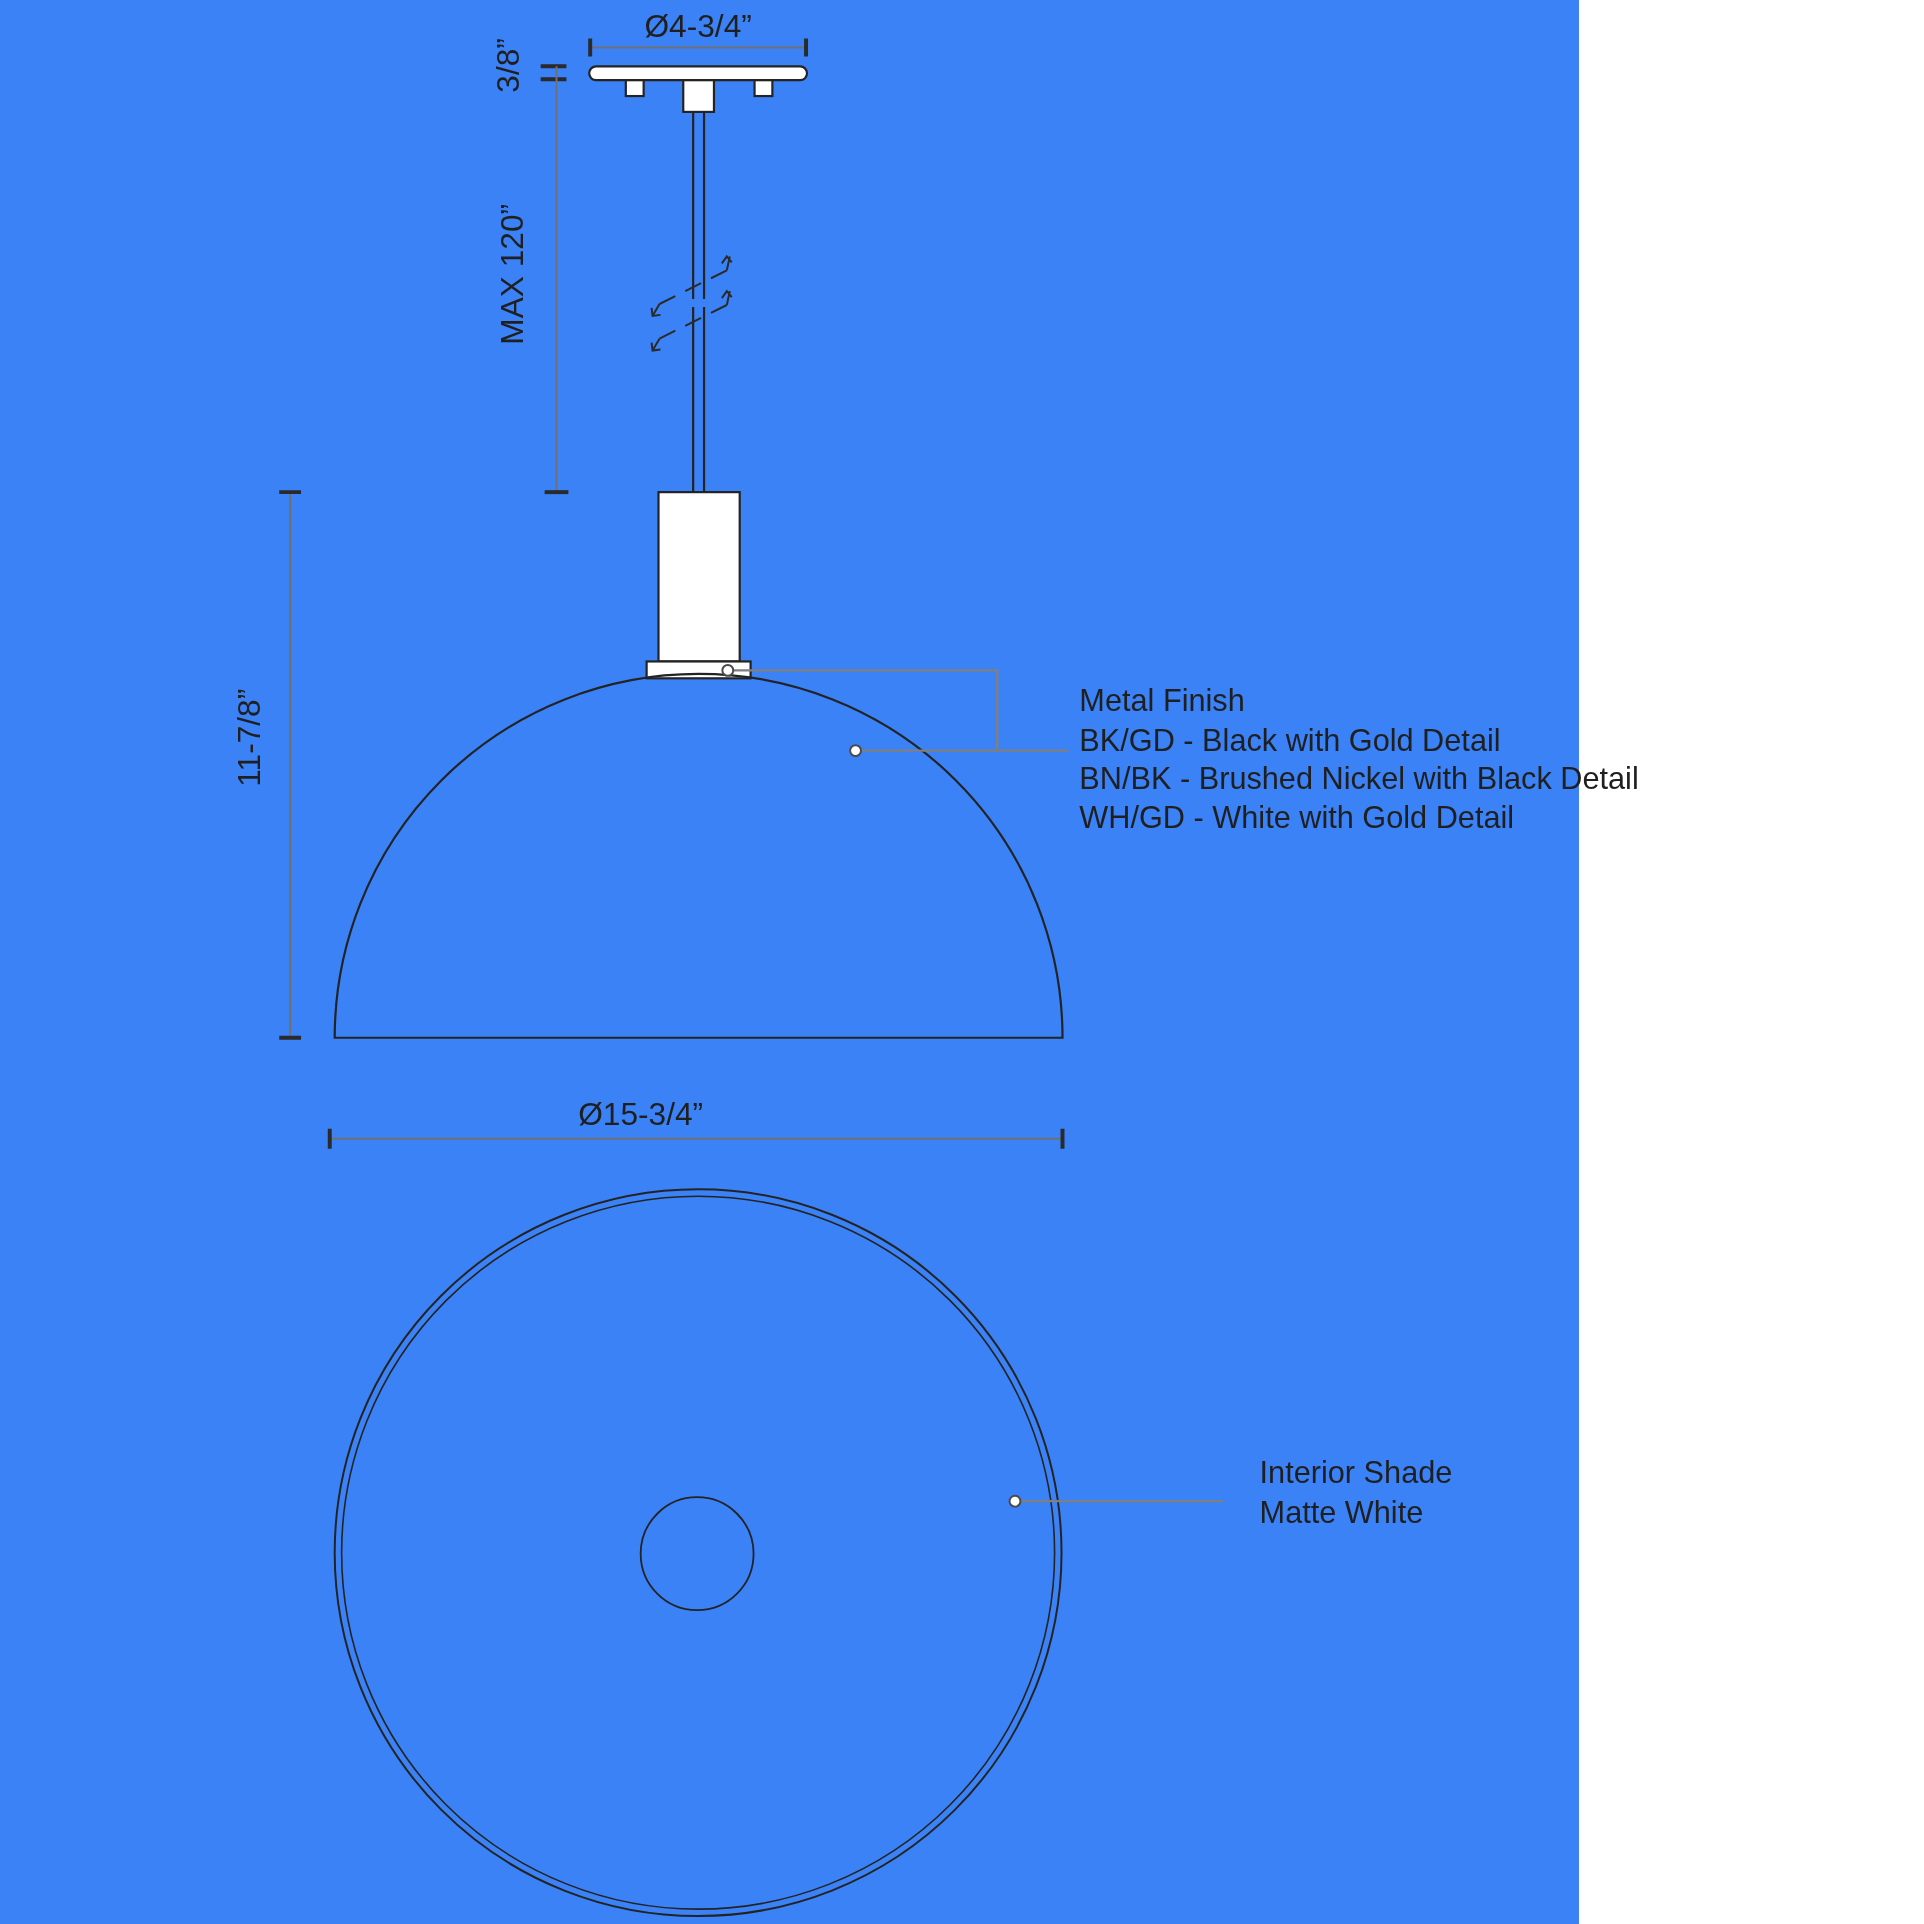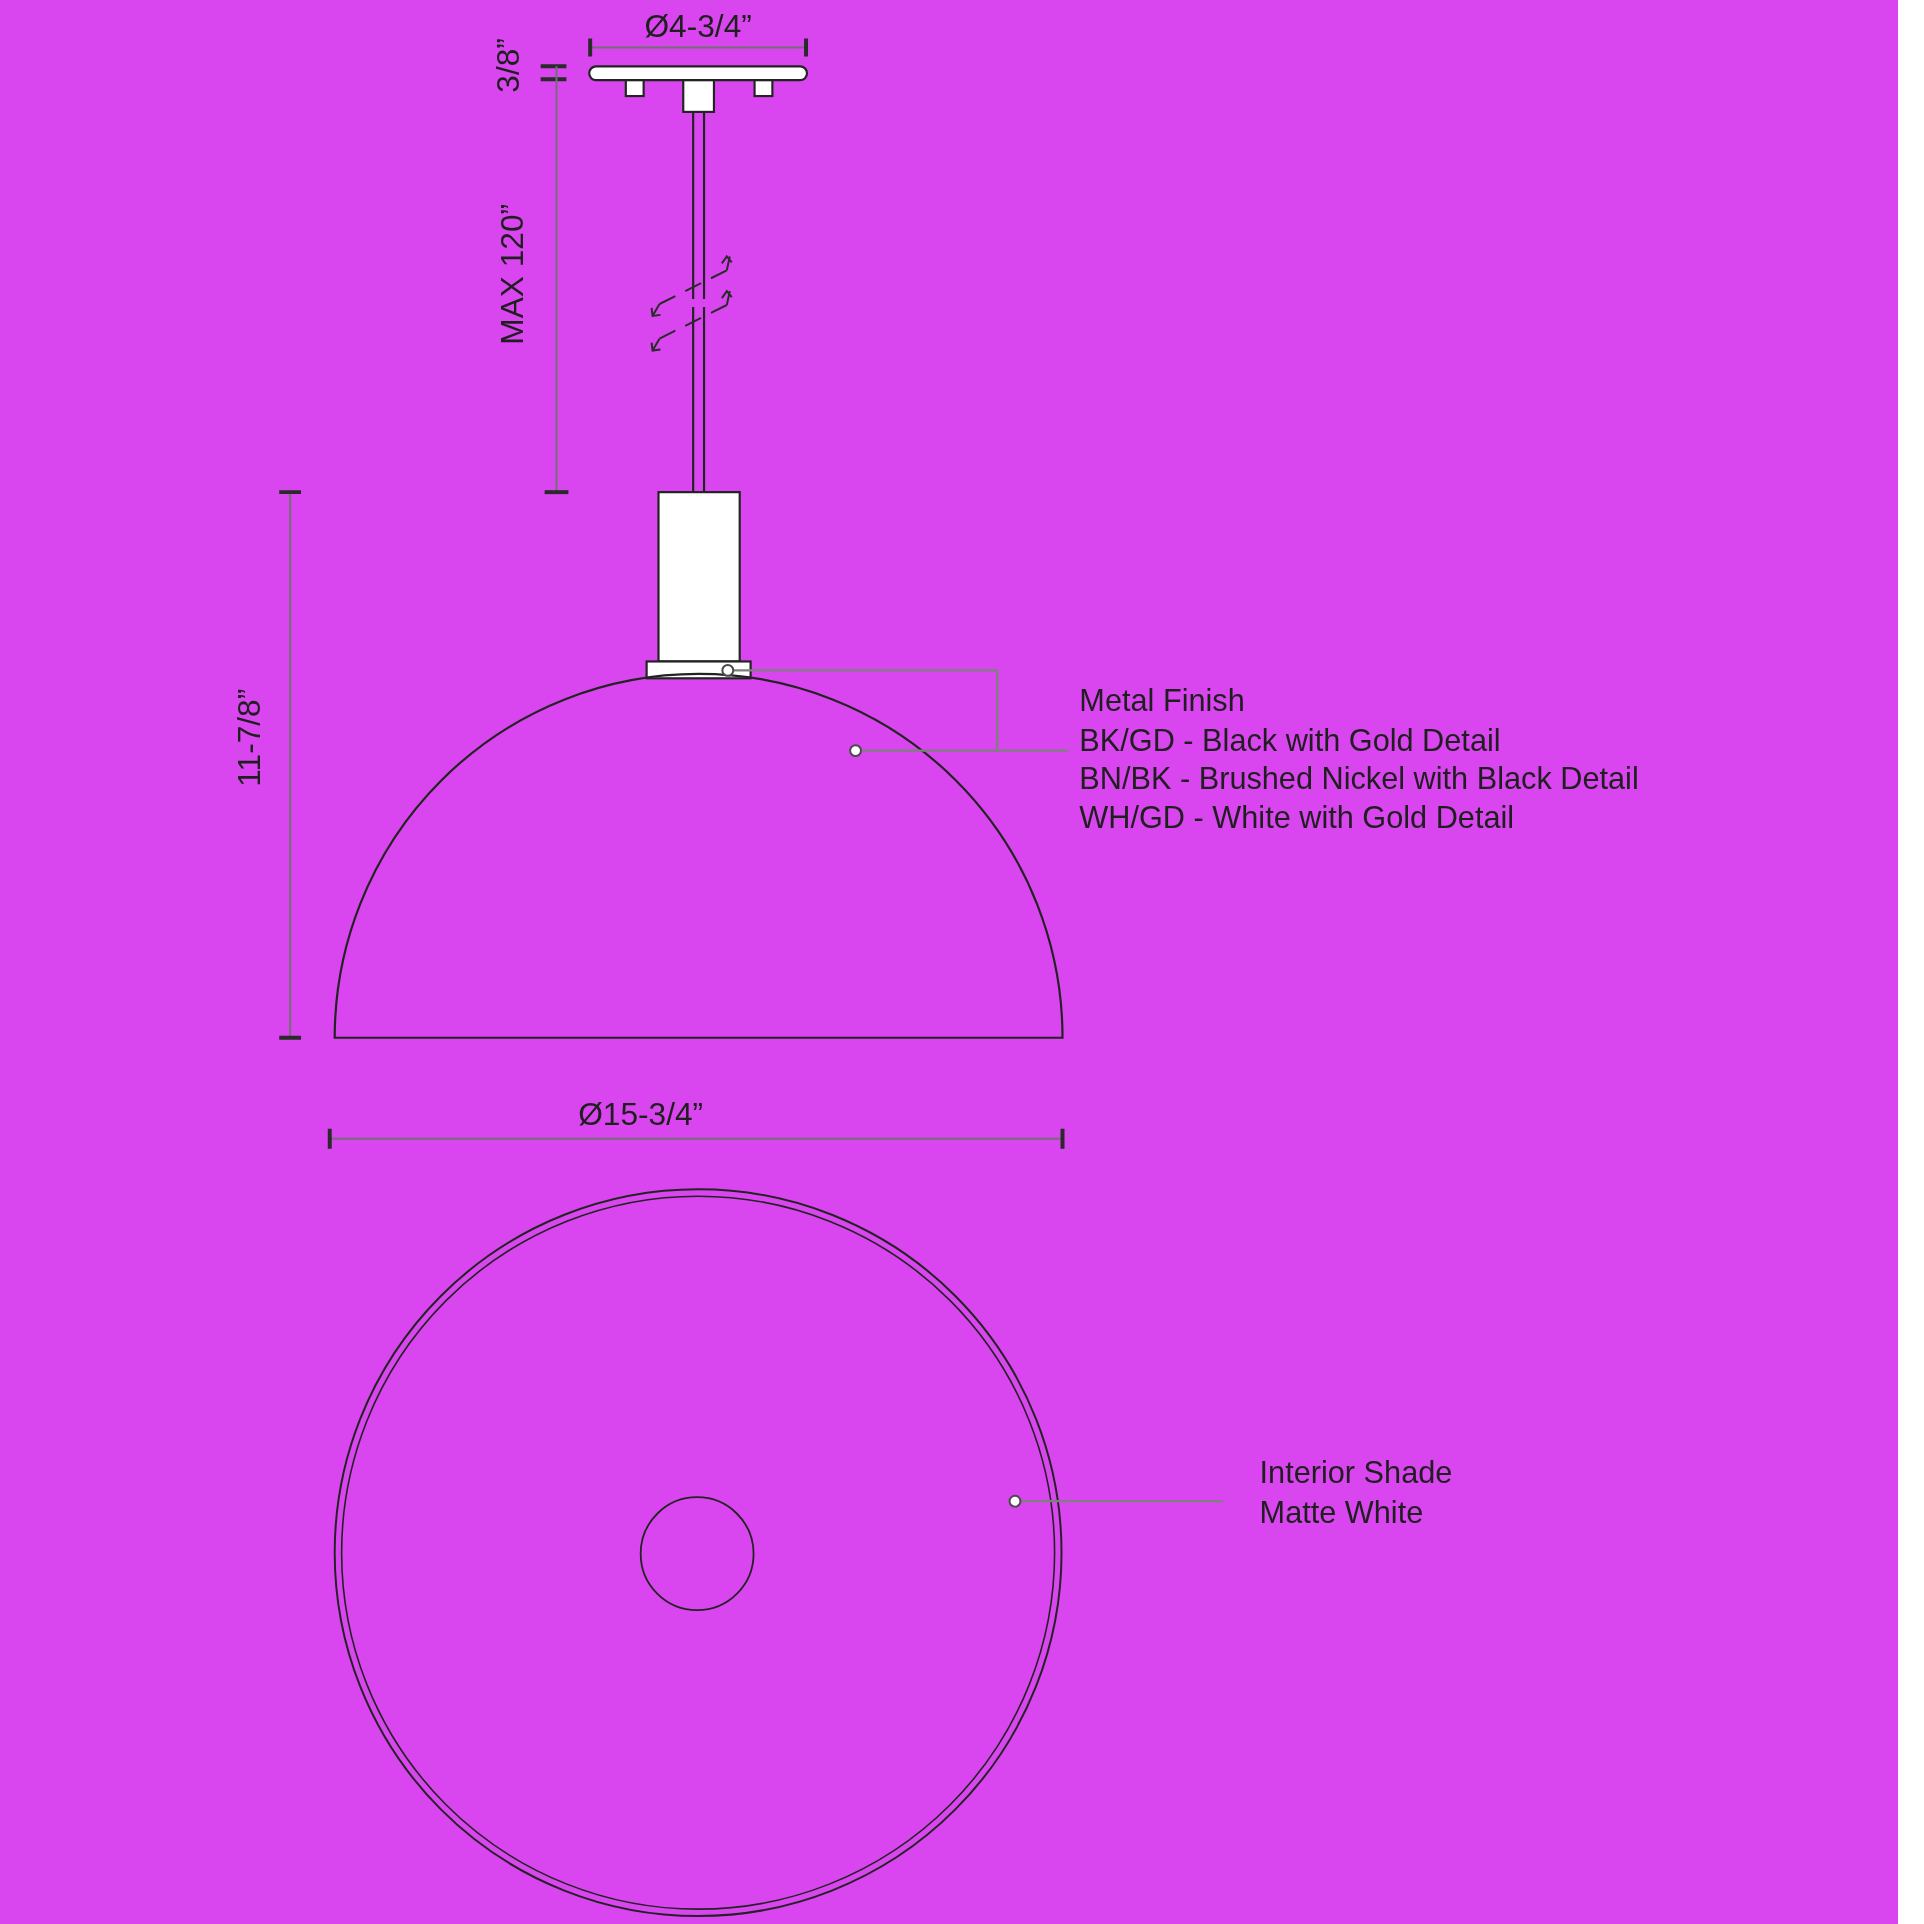--- a/index.html
+++ b/index.html
@@ -1,16 +1,16 @@
 <!DOCTYPE html>
 <html><head>
 <meta charset="utf-8">
 <style>
   html,body{margin:0;padding:0;background:#ffffff;}
-  .page{width:1898px;height:1925px;background:#d946ef;position:relative;}
+  .page{width:1579px;height:1925px;background:#3b82f6;position:relative;}
   svg{display:block;}
   text{font-family:"Liberation Sans","DejaVu Sans",sans-serif;fill:#1f1f1f;}
   .dim-label{font-size:32px;}
   .note-label{font-size:31px;}
   .obj{fill:none;stroke:#232323;stroke-width:2.2;}
   .obj-fill{fill:#ffffff;stroke:#232323;stroke-width:2.2;}
   .dim{fill:none;stroke:#707070;stroke-width:2;}
   .leader{fill:none;stroke:#7f7f7f;stroke-width:2.4;}
   .tick{fill:none;stroke:#2a2a2a;stroke-width:4;}
   .dot{fill:#ffffff;stroke:#4a4a4a;stroke-width:2;}

